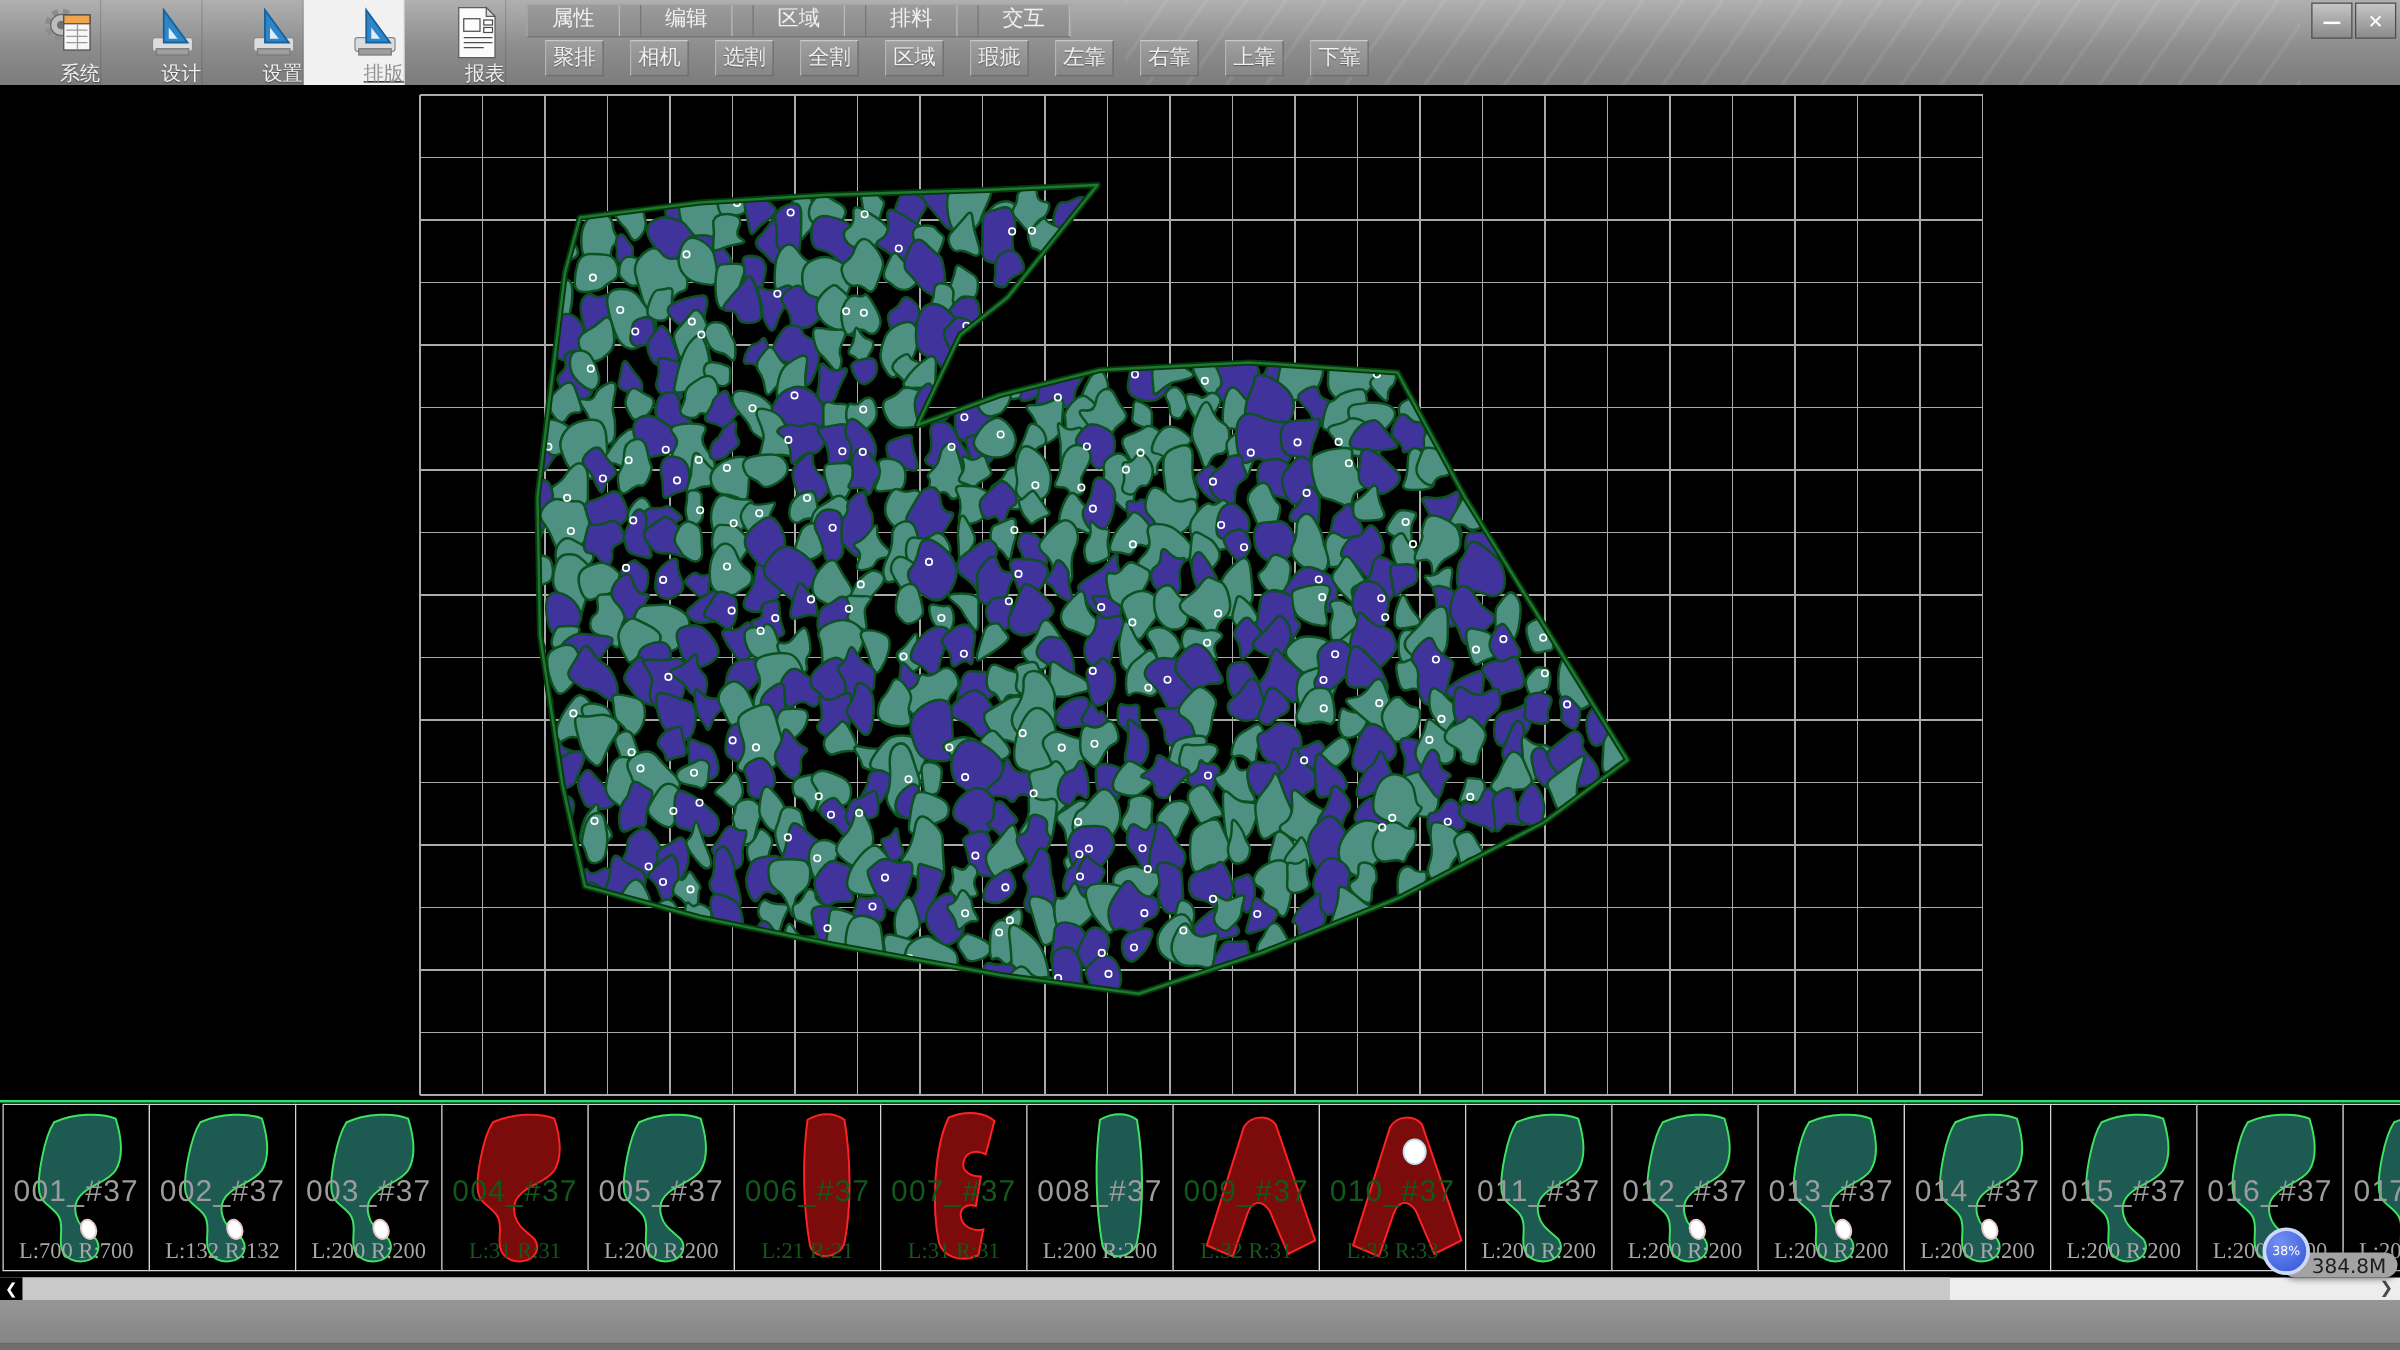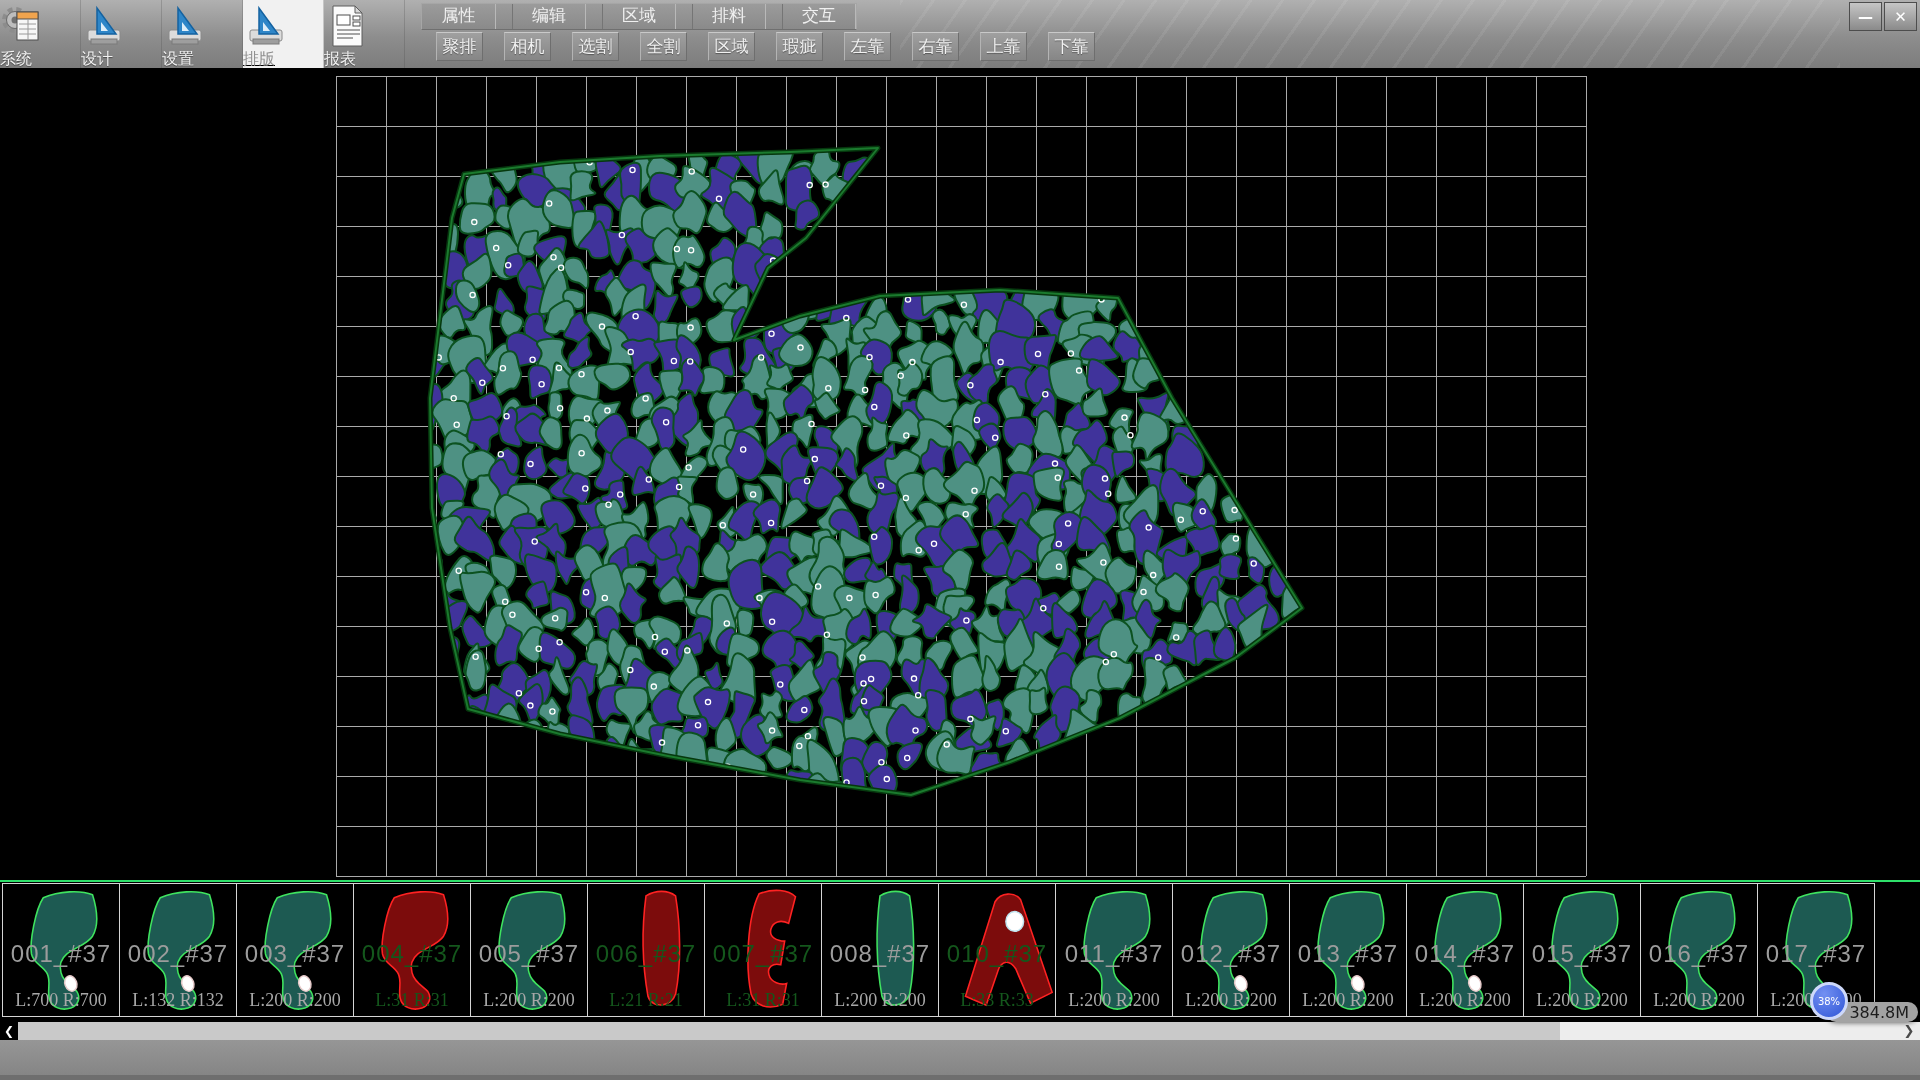--- a/index.html
+++ b/index.html
@@ -6,21 +6,21 @@
   #app{position:relative;width:1920px;height:1080px;overflow:hidden;background:#000;
        font-family:"DejaVu Sans",sans-serif;-webkit-font-smoothing:antialiased;}
 
   
   .toolbar{position:absolute;left:0;top:0;width:1920px;height:68px;
            background:linear-gradient(#b0b0b0,#8d8d8d 55%,#7c7c7c);}
   .toolbar .tex{position:absolute;left:900px;top:0;width:940px;height:68px;
            background:repeating-linear-gradient(125deg,rgba(255,255,255,.07) 0 3px,rgba(0,0,0,0) 3px 26px);}
   .appbar{position:absolute;left:0;top:0;height:68px;display:flex;}
   .appbtn{width:81px;height:68px;box-sizing:border-box;border-right:1px solid rgba(70,70,70,.25);
-          display:flex;flex-direction:column;align-items:flex-start;cursor:pointer;}
+          display:flex;flex-direction:column;align-items:flex-end;cursor:pointer;}
   .appbtn.active{background:#f1f1f1;text-decoration:underline;}
   .appbtn .icon{height:46px;display:flex;align-items:flex-end;justify-content:center;padding-top:3px;}
   .appbtn .lbl{font-size:16px;color:#f2f2f2;line-height:19px;text-shadow:0 1px 1px rgba(0,0,0,.45);}
   .appbtn.active .lbl{color:#8f8f8f;text-shadow:none;}
 
   .tabs{position:absolute;left:421px;top:3px;height:25px;display:flex;
         background:linear-gradient(#9b9b9b,#8a8a8a);border:1px solid #a6a6a6;border-bottom-color:#6f6f6f;gap:16px;}
   .tab{width:74px;box-sizing:border-box;text-align:center;line-height:23px;font-size:17px;color:#f0f0f0;
        border-left:1px solid #757575;border-right:1px solid #b9b9b9;cursor:pointer;}
   .tab:first-child{border-left:none;}
@@ -1084,20 +1084,29 @@
             <path d="M44,12 C54,6 66,6 74,12 C79,42 80,82 74,112 C70,125 50,127 46,114 C40,80 40,42 44,12 Z" fill="#1d5a52" stroke="#3fe35f" stroke-width="1.6"></path>
           </g>
         </svg>
         <div class="tid" style="color:#9c9c9c">008_#37</div>
         <div class="tlr" style="color:#a8a8a8">L:200 R:200</div>
       </div>
       <div class="tcell">
         <svg width="116" height="132" viewBox="0 0 116 134">
           <g transform="translate(14,0)">
             <path d="M12,114 L42,18 C48,8 62,8 68,16 L100,110 L78,121 L63,86 C57,77 49,77 45,88 L33,123 Z" fill="#7c0c0c" stroke="#ff2222" stroke-width="1.6"></path>
+          </g>
+        </svg>
+        <div class="tid" style="color:#14571c">009_#37</div>
+        <div class="tlr" style="color:#14571c">L:32 R:31</div>
+      </div>
+      <div class="tcell">
+        <svg width="116" height="132" viewBox="0 0 116 134">
+          <g transform="translate(14,0)">
+            <path d="M12,114 L42,18 C48,8 62,8 68,16 L100,110 L78,121 L63,86 C57,77 49,77 45,88 L33,123 Z" fill="#7c0c0c" stroke="#ff2222" stroke-width="1.6"></path>
             <ellipse cx="62" cy="38" rx="9" ry="10" transform="rotate(0 62 38)" fill="#ffffff" stroke="#bfe3ee" stroke-width="1.5"></ellipse>
           </g>
         </svg>
         <div class="tid" style="color:#14571c">010_#37</div>
         <div class="tlr" style="color:#14571c">L:33 R:33</div>
       </div>
       <div class="tcell">
         <svg width="116" height="132" viewBox="0 0 116 134">
           <g transform="translate(14,0)">
             <path d="M26,14 C42,7 64,6 76,11 C81,27 82,43 76,53 C70,62 58,64 50,71 C44,76 42,83 44,90 C46,99 54,103 60,109 C64,115 62,123 54,126 C44,129 34,125 32,116 C30,107 34,99 30,91 C26,83 16,81 14,71 C12,59 18,26 26,14 Z" fill="#1d5a52" stroke="#3fe35f" stroke-width="1.6"></path>

